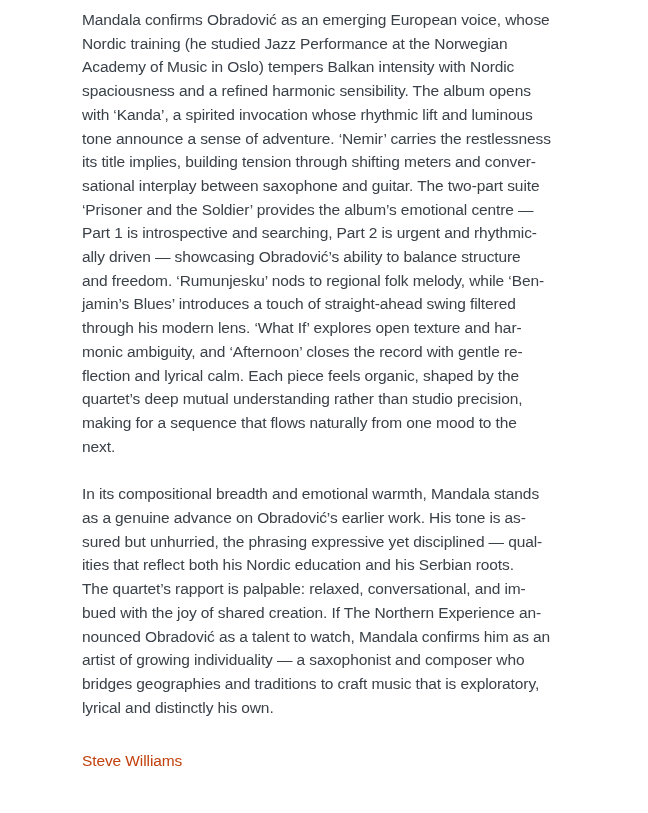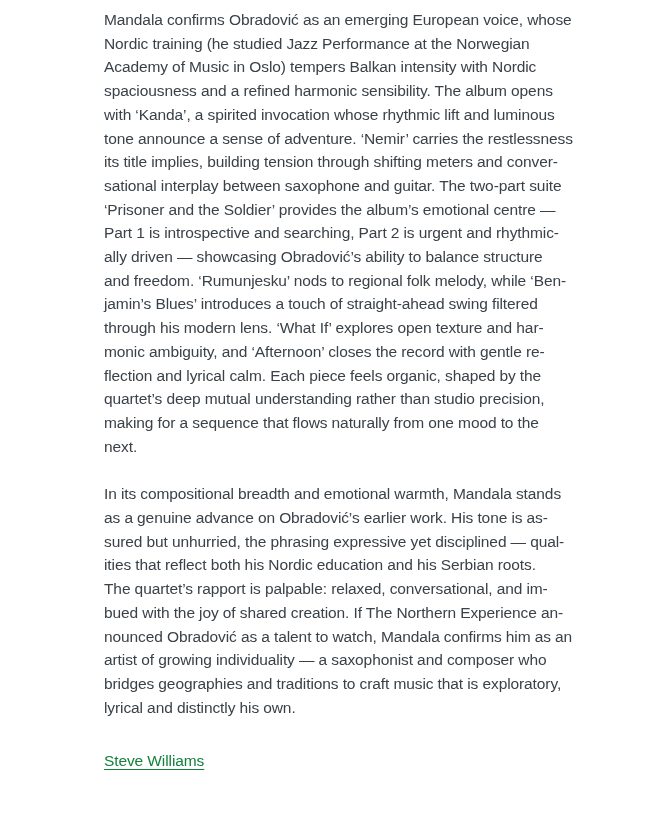--- a/index.html
+++ b/index.html
@@ -8,37 +8,36 @@
     background: #ffffff;
   }
   body {
     width: 648px;
     height: 813px;
     font-family: "Liberation Sans", "DejaVu Sans", sans-serif;
     overflow: hidden;
   }
   .article-body {
     box-sizing: border-box;
-    padding: 8px 10px 0 104px;
+    padding: 8px 10px 0 82px;
     color: #3a4148;
     font-size: 15.5px;
     line-height: 23.7px;
     letter-spacing: -0.1px;
   }
   p.para {
     margin: 0 0 24px 0;
     white-space: pre-line;
     max-width: 560px;
   }
   .byline {
     margin: 30px 0 0 0;
   }
   a.author-link {
-    color: #15803d;
-    text-decoration: underline;
+    color: #c2410c;
     text-underline-offset: 3px;
     cursor: pointer;
   }
 </style>
 </head>
 <body>
 
 <div class="article-body">
   <p class="para">Mandala confirms Obradović as an emerging European voice, whose
 Nordic training (he studied Jazz Performance at the Norwegian

